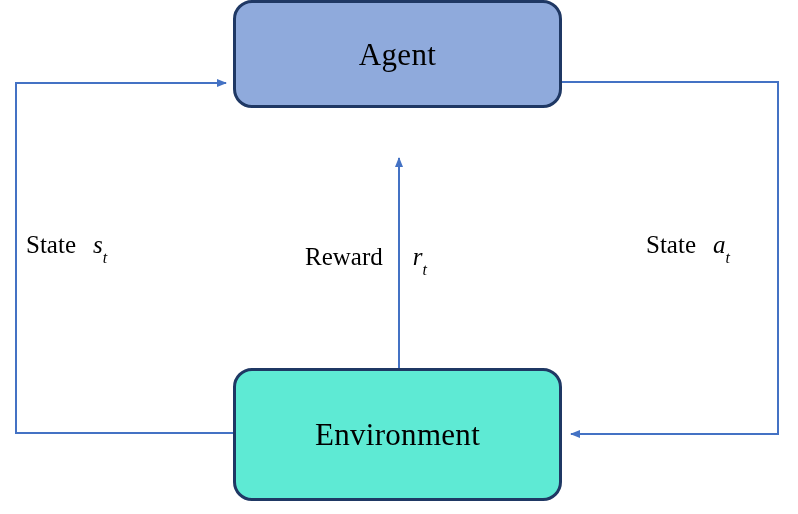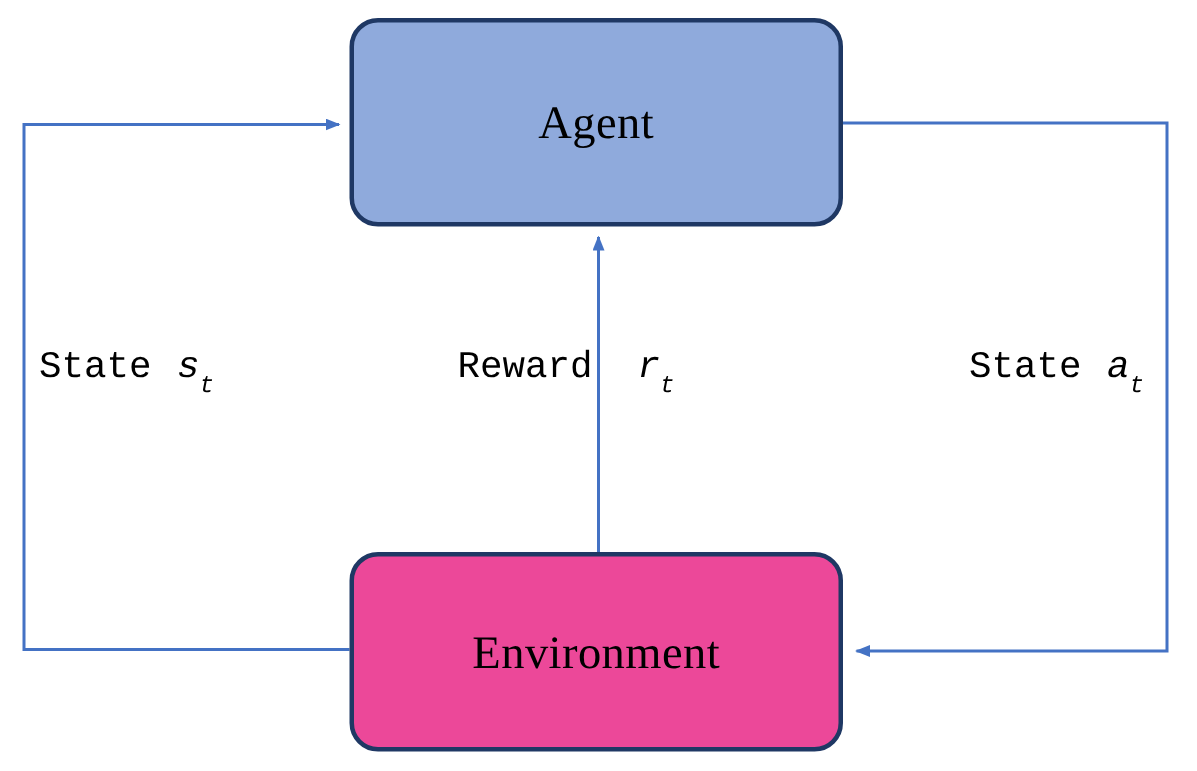--- a/index.html
+++ b/index.html
@@ -33,34 +33,34 @@
   }
   .node-label {
     font-family: "Liberation Serif", "DejaVu Serif", serif;
     font-size: 31px;
     color: #000000;
     line-height: 1;
     letter-spacing: 0.3px;
   }
   #node-agent {
     left: 233px;
-    top: 12px;
+    top: 0;
     width: 329px;
-    height: 139px;
+    height: 108px;
   }
   #node-environment {
     left: 233px;
     top: 368px;
     width: 329px;
     height: 133px;
   }
   .edge-label {
     position: absolute;
     white-space: nowrap;
-    font-family: Liberation Mono, monospace;
+    font-family: Liberation Serif, serif;
     font-size: 25px;
     color: #000000;
     line-height: 1;
   }
   .edge-label .word {
     font-style: normal;
   }
   .edge-label .sym {
     font-style: italic;
     padding-left: 17px;
@@ -72,21 +72,21 @@
     position: relative;
     top: 4px;
     left: 0px;
   }
   #label-state {
     left: 26px;
     top: 232px;
   }
   #label-reward {
     left: 305px;
-    top: 232px;
+    top: 244px;
   }
   #label-reward .sym {
     padding-left: 30px;
   }
   #label-action {
     left: 646px;
     top: 232px;
   }
 </style>
 </head>
@@ -111,21 +111,21 @@
 
     <path d="M 562 82 L 778 82 L 778 434 L 571 434" fill="none" stroke="#4472c4" stroke-width="2" marker-end="url(#arrowhead-left)"></path>
 
     <path d="M 399 368 L 399 158" fill="none" stroke="#4472c4" stroke-width="2" marker-end="url(#arrowhead-up)"></path>
   </svg>
 
   <div class="node" id="node-agent" style="background:#8faadc;">
     <span class="node-label">Agent</span>
   </div>
 
-  <div class="node" id="node-environment" style="background:#ec4899;justify-content:center;">
+  <div class="node" id="node-environment" style="background:#5eead4;justify-content:center;">
     <span class="node-label">Environment</span>
   </div>
 
   <div class="edge-label" id="label-state">
     <span class="word">State</span><span class="sym">s</span><span class="sub">t</span>
   </div>
 
   <div class="edge-label" id="label-reward">
     <span class="word">Reward</span><span class="sym">r</span><span class="sub">t</span>
   </div>

